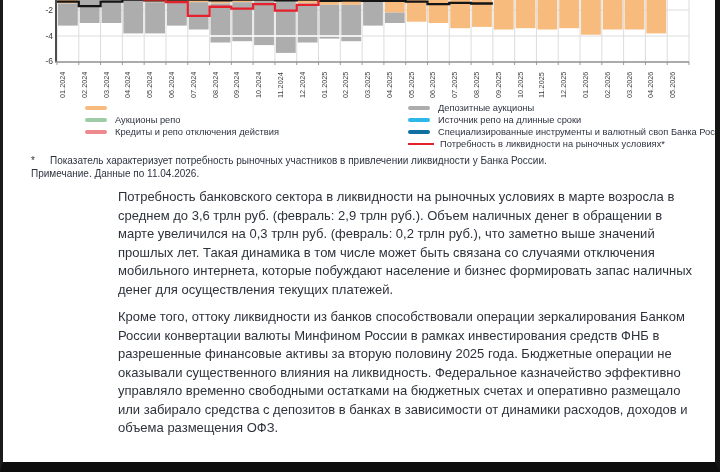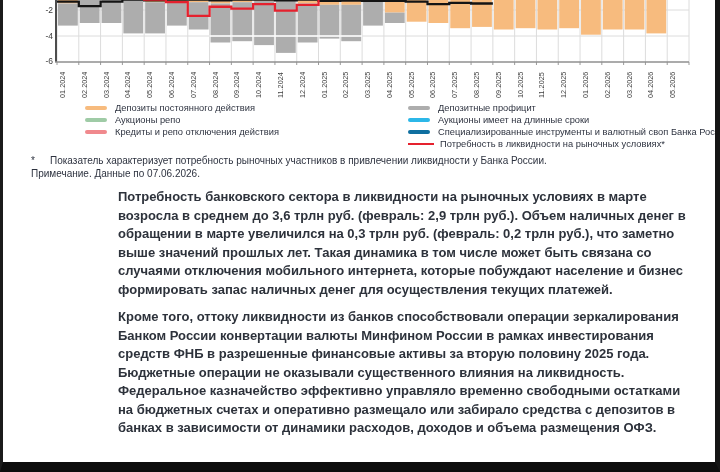--- a/index.html
+++ b/index.html
@@ -36,21 +36,21 @@
   .legend-row { display:flex; align-items:center; height:12px; }
   .swatch { width:22px; height:4px; border-radius:2px; margin-right:8px; flex:0 0 auto; }
   .swatch.line { width:26px; height:2px; border-radius:0; margin-right:6px; }
   .legend-row .lbl { white-space:nowrap; }
   
   .footnote { position:relative; margin:4px 10px 0 28px; font-size:10px; line-height:13px; color:#2e3340; }
   .fn-star { position:absolute; left:0; top:0; }
   .fn-ind { padding-left:19px; }
   
   .bodytext { margin:8px 28px 0 115px; width:580px; font-size:13px; line-height:18.5px; color:#2d323b; }
-  .bodytext p { margin:0 0 9px 0;font-weight:bold; }
+  .bodytext p { margin:0 0 9px 0; }
 </style>
 </head>
 <body>
 
 <div class="page">
 
   <div class="chart">
     <svg id="plot" width="712" height="68">
         <line x1="54" y1="0" x2="54" y2="62" stroke="#DCDCDC" stroke-width="1"></line>
         <line x1="54" y1="62" x2="54" y2="65" stroke="#9a9a9a" stroke-width="1"></line>
@@ -203,55 +203,54 @@
         <span style="left: 622.621px;">03.2026</span>
         <span style="left: 644.414px;">04.2026</span>
         <span style="left: 666.207px;">05.2026</span>
       </div>
   </div>
 
   <div class="legend">
     <div class="legend-col left">
       <div class="legend-row">
         <span class="swatch" style="background: rgb(247, 187, 126);"></span>
-        <span class="lbl">Депозиты постоянного действия</span>
       </div>
       <div class="legend-row">
         <span class="swatch" style="background: rgb(159, 203, 166);"></span>
         <span class="lbl">Аукционы репо</span>
       </div>
       <div class="legend-row">
         <span class="swatch" style="background: rgb(240, 137, 141);"></span>
         <span class="lbl">Кредиты и репо отключения действия</span>
       </div>
     </div>
     <div class="legend-col right">
       <div class="legend-row">
         <span class="swatch" style="background: rgb(173, 173, 173);"></span>
-        <span class="lbl">Депозитные профицит</span>
+        <span class="lbl">Депозитные аукционы</span>
       </div>
       <div class="legend-row">
         <span class="swatch" style="background: rgb(44, 183, 232);"></span>
-        <span class="lbl">Аукционы имеет на длинные сроки</span>
+        <span class="lbl">Источник репо на длинные сроки</span>
       </div>
       <div class="legend-row">
         <span class="swatch" style="background: rgb(15, 111, 160);"></span>
         <span class="lbl">Специализированные инструменты и валютный своп Банка России</span>
       </div>
       <div class="legend-row">
         <span class="swatch line" style="background: rgb(229, 33, 46);"></span>
         <span class="lbl">Потребность в ликвидности на рыночных условиях*</span>
       </div>
     </div>
   </div>
 
   <div class="footnote">
     <span class="fn-star">*</span>
     <div class="fn-ind">Показатель характеризует потребность рыночных участников в привлечении ликвидности у Банка России.</div>
-    <div>Примечание. Данные по 07.06.2026.</div>
+    <div>Примечание. Данные по 11.04.2026.</div>
   </div>
 
   <div class="bodytext">
     <p>Потребность банковского сектора в ликвидности на рыночных условиях в марте возросла в среднем до 3,6 трлн руб. (февраль: 2,9 трлн руб.). Объем наличных денег в обращении в марте увеличился на 0,3 трлн руб. (февраль: 0,2 трлн руб.), что заметно выше значений прошлых лет. Такая динамика в том числе может быть связана со случаями отключения мобильного интернета, которые побуждают население и бизнес формировать запас наличных денег для осуществления текущих платежей.</p>
     <p>Кроме того, оттоку ликвидности из банков способствовали операции зеркалирования Банком России конвертации валюты Минфином России в рамках инвестирования средств ФНБ в разрешенные финансовые активы за вторую половину 2025 года. Бюджетные операции не оказывали существенного влияния на ликвидность. Федеральное казначейство эффективно управляло временно свободными остатками на бюджетных счетах и оперативно размещало или забирало средства с депозитов в банках в зависимости от динамики расходов, доходов и объема размещения ОФЗ.</p>
   </div>
 
 </div>
 
 </body></html>

